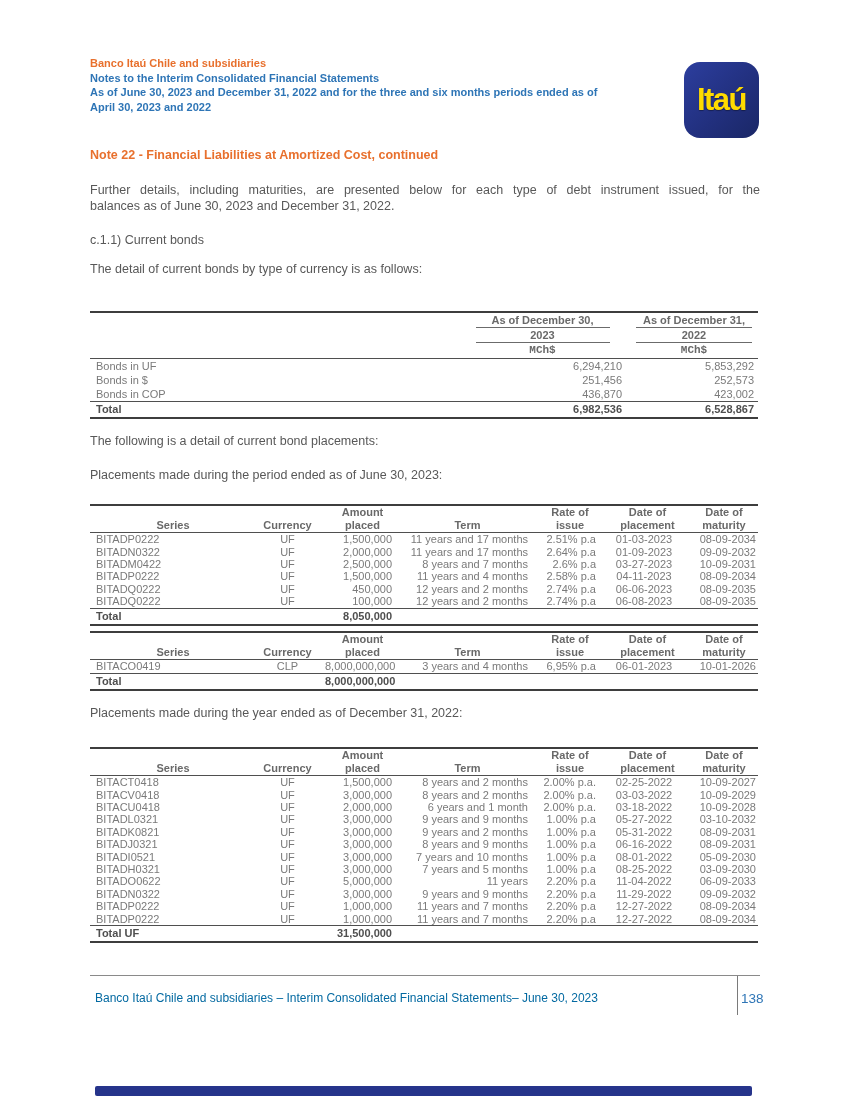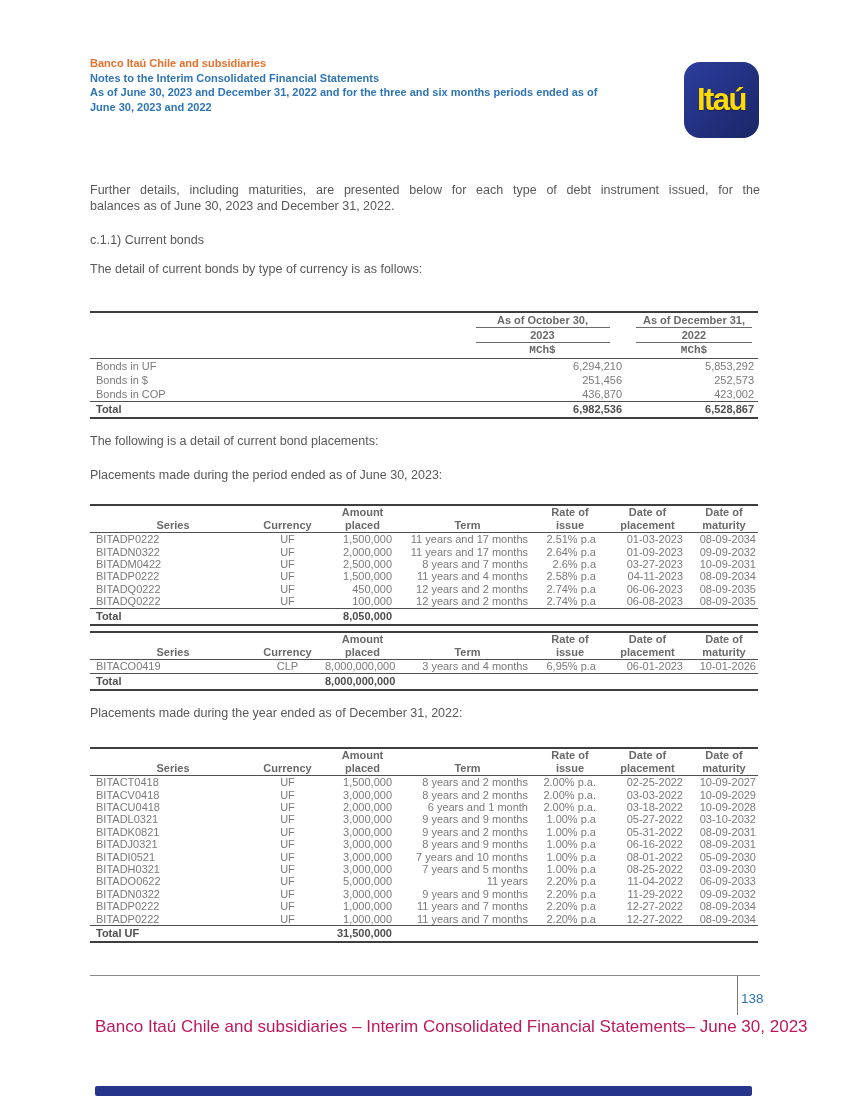--- a/index.html
+++ b/index.html
@@ -53,63 +53,64 @@
 
   
   .t2{top:504px;}
   .t3{top:631px;}
   .t4{top:747px;}
   .col-series{text-align:left;padding-left:6px;}
   td.col-currency{text-align:center;}
   td.col-amount{text-align:right;padding-right:8px;}
   td.col-term{text-align:right;padding-right:7px;}
   td.col-rate{text-align:right;padding-right:9px;}
-  td.col-placement{text-align:right;padding-right:7px;}
+  td.col-placement{text-align:center;padding-right:7px;}
   td.col-maturity{text-align:right;padding-right:2px;}
 
   
   .f-line{position:absolute;left:90px;top:975px;width:670px;border-top:1.2px solid #8a8a8a;}
   .f-vline{position:absolute;left:737px;top:976px;height:39px;border-left:1.2px solid #7a7a7a;}
-  .f-text{position:absolute;left:95px;top:991px;font-size:17px;color:#be185d;margin-top:26px;}
+  .f-text{position:absolute;left:95px;top:991px;font-size:12px;color:#0369a1;}
   .f-page{position:absolute;left:741px;top:991px;font-size:13.5px;color:#2E75B6;}
   .bottom-bar{position:absolute;left:95px;top:1086px;width:657px;height:10px;background:#26348B;border-radius:2px;}
 </style>
 </head>
 <body>
 
 <div class="page">
 
   <div class="hdr">
     <div class="company">Banco Itaú Chile and subsidiaries</div>
     <div class="hline">Notes to the Interim Consolidated Financial Statements</div>
     <div class="hline">As of June 30, 2023 and December 31, 2022 and for the three and six months periods ended as of</div>
-    <div class="hline">June 30, 2023 and 2022</div>
+    <div class="hline">April 30, 2023 and 2022</div>
   </div>
   <div class="logo">
     <span>Itaú</span>
   </div>
 
+  <div class="note-title">Note 22 - Financial Liabilities at Amortized Cost, continued</div>
   <div class="para p-intro">
     <div class="jline">Further details, including maturities, are presented below for each type of debt instrument issued, for the</div>
     <div>balances as of June 30, 2023 and December 31, 2022.</div>
   </div>
   <div class="para p-c11">c.1.1)  Current bonds</div>
   <div class="para p-detail">The detail of current bonds by type of currency is as follows:</div>
 
   <table class="t1">
     <colgroup>
         <col style="width:365px">
         <col style="width:175px">
         <col style="width:128px">
       </colgroup>
     <thead>
       <tr>
         <td class="col-label"></td>
         <td>
-            <span class="gl g23">As of October 30,</span>
+            <span class="gl g23">As of December 30,</span>
           </td>
         <td>
             <span class="gl g22">As of December 31,</span>
           </td>
       </tr>
       <tr>
         <td class="col-label"></td>
         <td>
             <span class="gl g23">2023</span>
           </td>

